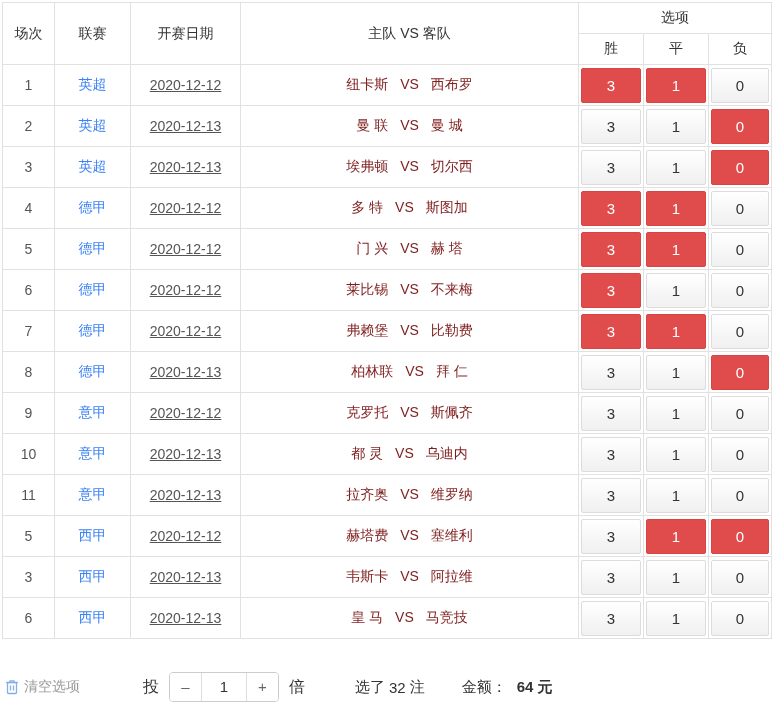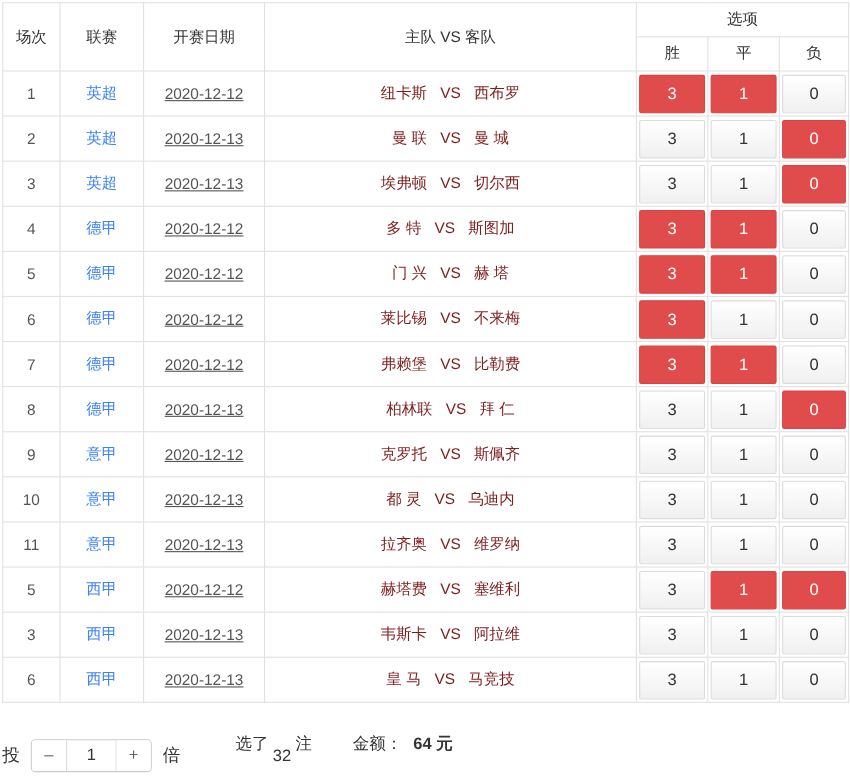--- a/index.html
+++ b/index.html
@@ -112,21 +112,21 @@
     width: 46px;
     border: none;
     border-left: 1px solid #ddd;
     border-right: 1px solid #ddd;
     text-align: center;
     font-size: 15px;
     font-family: inherit;
     color: #333;
     line-height: 28px;
   }
-  .summary-group { display: flex; align-items: flex-start; margin-left: 50px; color: #333; }
+  .summary-group { display: flex; align-items: center; margin-left: 50px; color: #333; }
   .summary-group .sp { margin: 12px 4px; }
   .amount-label { margin-left: 37px; }
   .amount-value { margin-left: 10px; font-weight: bold; }
 </style>
 </head>
 <body>
 
 <div class="page">
 
   <table class="match-table">
@@ -402,20 +402,29 @@
         <button class="opt-btn">1</button>
       </td>
       <td class="cell-opt">
         <button class="opt-btn">0</button>
       </td>
     </tr>
   </tbody>
   </table>
 
   <div class="footer">
+    <div class="clear-group">
+      <svg width="14" height="16" viewBox="0 0 14 16" fill="none" stroke="#85aee8" stroke-width="1.3">
+        <path d="M1 3.5 H13"></path>
+        <path d="M5 3.5 V1.8 H9 V3.5"></path>
+        <rect x="2.5" y="3.5" width="9" height="11" rx="1"></rect>
+        <path d="M5.5 6.5 V11.5 M8.5 6.5 V11.5"></path>
+      </svg>
+      <span class="clear-label">清空选项</span>
+    </div>
 
     <div class="stake-group">
       <span class="stake-prefix">投</span>
       <div class="stepper">
         <button class="step-btn">–</button>
         <div class="step-value">1</div>
         <button class="step-btn">+</button>
       </div>
       <span class="stake-suffix">倍</span>
     </div>

